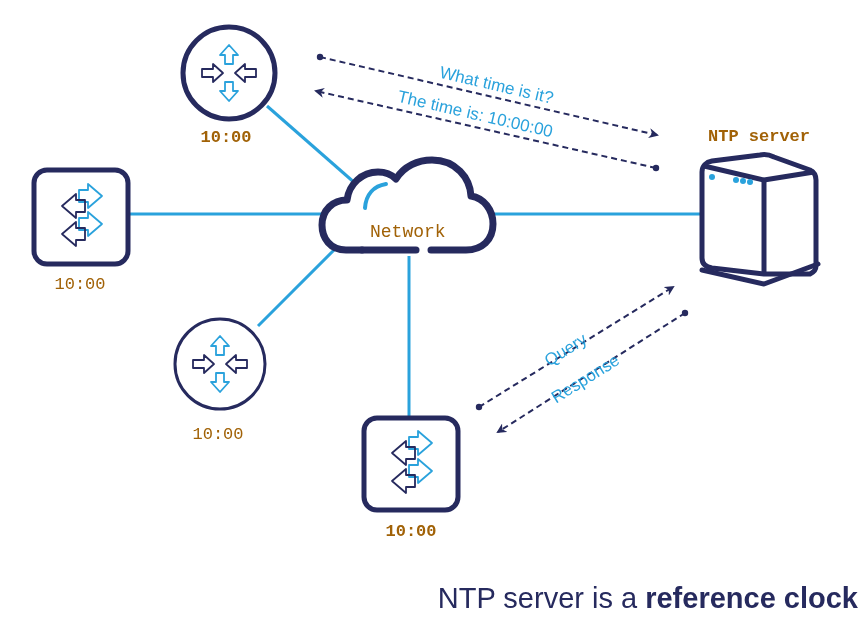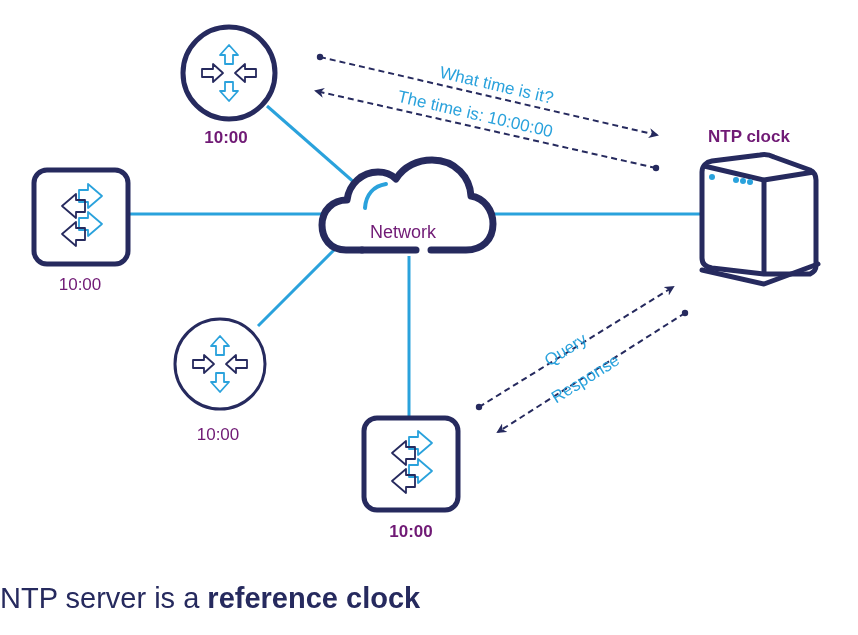--- a/index.html
+++ b/index.html
@@ -1,22 +1,22 @@
 <!DOCTYPE html>
 <html><head>
 <meta charset="utf-8">
 <style>
   html, body { margin: 0; padding: 0; background: #ffffff; }
   body { width: 858px; height: 635px; position: relative; overflow: hidden; font-family: "Liberation Sans", sans-serif; }
   svg { position: absolute; left: 0; top: 0; }
-  .lbl { position: absolute; font-family: Liberation Sans, sans-serif; color: #701a75; white-space: nowrap; }
+  .lbl { position: absolute; font-family: Liberation Mono, monospace; color: #a16207; white-space: nowrap; }
   .time { font-size: 17px; transform: translateX(-50%); }
   .time.bold { font-weight: bold; }
   .msg { position: absolute; font-family: "Liberation Sans", sans-serif; color: #2aa2dc; font-size: 17px; white-space: nowrap; transform-origin: left top; }
-  .caption { position: absolute; left: 0; width: 858px; top: 582px; text-align: left; font-size: 29px; color: #262a5e; }
+  .caption { position: absolute; left: 0; width: 858px; top: 582px; text-align: right; font-size: 29px; color: #262a5e; }
   .caption b { font-weight: bold; }
 </style>
 </head>
 <body>
 
 <svg width="858" height="635" viewBox="0 0 858 635">
   <defs>
     <marker id="arrowNavy" markerWidth="10" markerHeight="10" refX="8" refY="5" orient="auto" markerUnits="userSpaceOnUse">
       <path d="M0,0 L10,5 L0,10 L3,5 Z" fill="#262a5e"></path>
     </marker>
@@ -100,20 +100,20 @@
     <circle cx="750" cy="182" r="3" fill="#2aa2dc"></circle>
   </g>
 </svg>
 
 <div class="lbl time bold" style="left:226px; top:128px;">10:00</div>
 <div class="lbl time" style="left:80px; top:275px;">10:00</div>
 <div class="lbl time" style="left:218px; top:425px;">10:00</div>
 <div class="lbl time bold" style="left:411px; top:522px;">10:00</div>
 
 <div class="lbl" style="left:370px; top:206px; font-size:18px;margin-top:16px;">Network</div>
-<div class="lbl" style="left:708px; top:127px; font-size:17px; font-weight:bold;">NTP clock</div>
+<div class="lbl" style="left:708px; top:127px; font-size:17px; font-weight:bold;">NTP server</div>
 
 <div class="msg" style="left:442px; top:63px; transform: rotate(13deg);">What time is it?</div>
 <div class="msg" style="left:400px; top:87px; transform: rotate(13deg);">The time is: 10:00:00</div>
 <div class="msg" style="left:541px; top:354px; transform: rotate(-32deg);">Query</div>
 <div class="msg" style="left:548px; top:391px; transform: rotate(-32deg);">Response</div>
 
 <div class="caption"><span style="white-space: pre;">NTP server is a </span><b>reference clock</b></div>
 
 </body></html>

